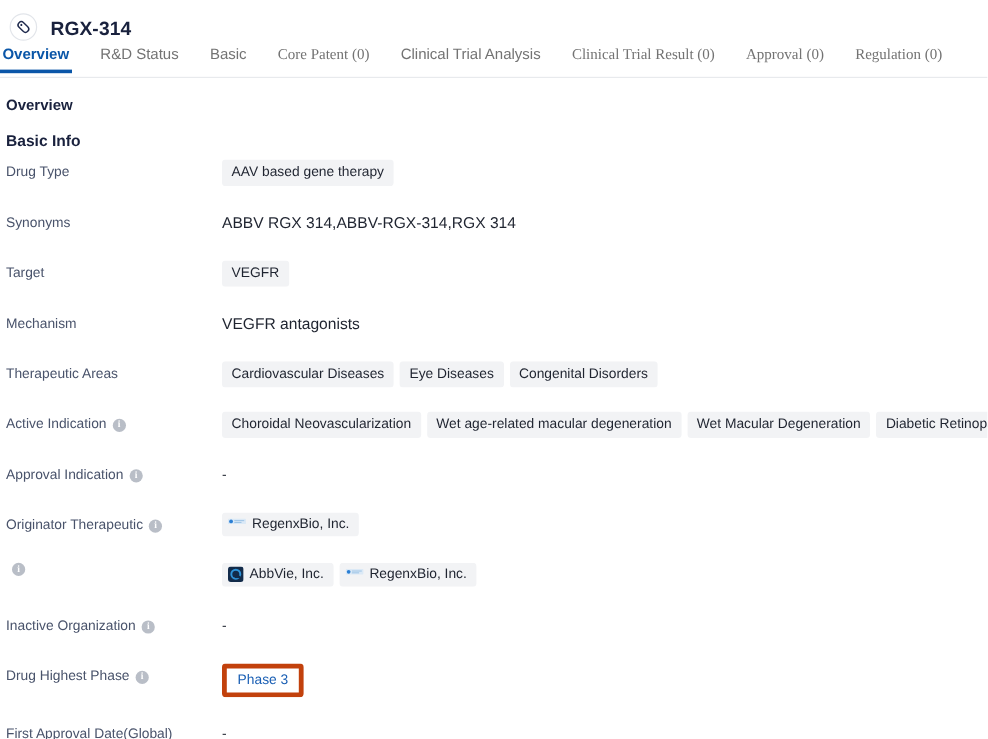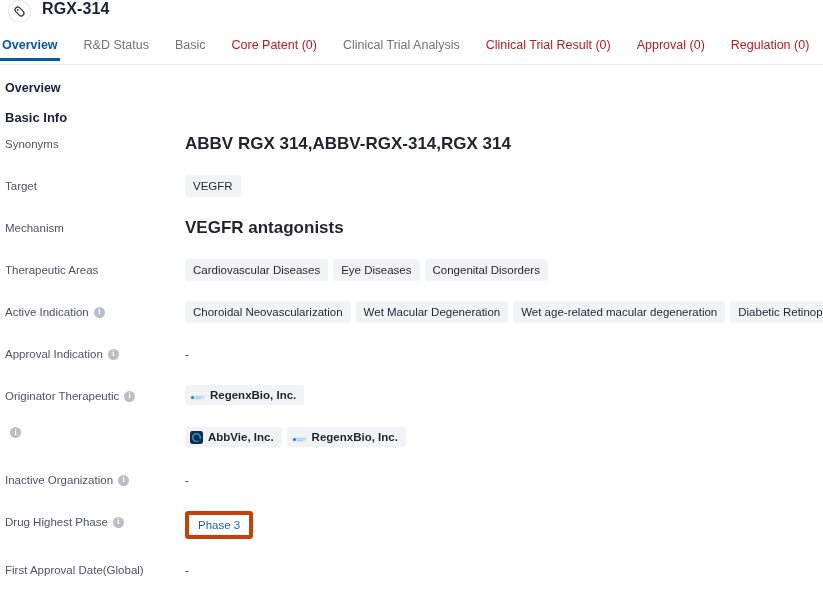--- a/index.html
+++ b/index.html
@@ -9,21 +9,21 @@
     width: 823px; height: 616px;
     overflow: hidden;
     background: #ffffff;
     font-family: "Liberation Sans", sans-serif;
     -webkit-font-smoothing: antialiased;
   }
   .page { position: relative; width: 823px; height: 616px; background: #fff; }
 
   
   .header {
-    display: flex; align-items: flex-start;
+    display: flex; align-items: flex-end;
     height: 34px; padding: 0 0 0 8px;
   }
   .drug-avatar {
     width: 23px; height: 23px; border-radius: 50%;
     border: 1px solid #e2e5ea;
     display: flex; align-items: center; justify-content: center;
     flex: 0 0 auto; background: #fff;
   }
   .drug-avatar svg { display: block; }
   .drug-title {
@@ -49,21 +49,21 @@
     white-space: nowrap;
     cursor: pointer;
   }
   .tab:first-child { margin-left: 2px; }
   .tab.active { color: #0a56a8; font-weight: bold; }
   .tab.active::after {
     content: "";
     position: absolute; left: -2px; right: -2px; bottom: -1px;
     height: 3px; background: #0a56a8;
   }
-  .tab.disabled { color: #b91c1c; cursor: default; }
+  .tab.disabled { color: #737373; cursor: default; font-family: Liberation Serif, serif; }
 
   
   .section-title {
     font-size: 12.5px; font-weight: bold; color: #19213d;
     padding: 16px 0 0 5px;
   }
   .subsection-title {
     font-size: 13px; font-weight: bold; color: #19213d;
     padding: 15px 0 0 5px;
   }
@@ -95,40 +95,38 @@
     cursor: pointer;
   }
   .row-value {
     flex: 1 1 auto;
     display: flex; flex-wrap: nowrap; align-items: center;
     gap: 5px;
     min-width: 0;
     overflow: hidden;
   }
   .plain-value {
-    font-size: 17px; color: #1f2430; line-height: 22px;
+    font-size: 13px; color: #1f2430; line-height: 22px;
     white-space: nowrap;
-    font-weight: bold;
   }
   .dash { font-size: 11.5px; color: #1f2430; line-height: 22px; }
 
   .tag {
     background: #f2f3f5;
     color: #1f2430;
     font-size: 11.5px;
     border-radius: 3px;
     padding: 4px 8px;
     line-height: 14px;
     white-space: nowrap;
     cursor: pointer;
   }
   .tag.org {
-    display: inline-flex; align-items: flex-end; gap: 5px;
+    display: inline-flex; align-items: flex-start; gap: 5px;
     padding: 3px 8px 3px 5px;
-    font-weight: bold;
   }
   .logo { flex: 0 0 auto; display: block; }
 
   .phase-badge {
     display: inline-block;
     border: 4px solid #c2410c;
     color: #1a5fb4;
     font-size: 11.5px;
     border-radius: 3px;
     padding: 3px 9px;
@@ -164,20 +162,28 @@
     <div class="tab disabled">Approval (0)</div>
     <div class="tab disabled">Regulation (0)</div>
   </div>
 
   <div class="section-title">Overview</div>
   <div class="subsection-title">Basic Info</div>
 
   <div class="rows" id="rows-container">
       <div class="row">
         <div class="row-label">
+          <span>Drug Type</span>
+        </div>
+        <div class="row-value">
+          <span class="tag">AAV based gene therapy</span>
+        </div>
+      </div>
+      <div class="row">
+        <div class="row-label">
           <span>Synonyms</span>
         </div>
         <div class="row-value">
           <span class="plain-value">ABBV RGX 314,ABBV-RGX-314,RGX 314</span>
         </div>
       </div>
       <div class="row">
         <div class="row-label">
           <span>Target</span>
         </div>
@@ -203,22 +209,22 @@
           <span class="tag">Congenital Disorders</span>
         </div>
       </div>
       <div class="row">
         <div class="row-label">
           <span>Active Indication</span>
           <span class="info-icon">i</span>
         </div>
         <div class="row-value">
           <span class="tag">Choroidal Neovascularization</span>
+          <span class="tag">Wet age-related macular degeneration</span>
           <span class="tag">Wet Macular Degeneration</span>
-          <span class="tag">Wet age-related macular degeneration</span>
           <span class="tag">Diabetic Retinopathy</span>
         </div>
       </div>
       <div class="row">
         <div class="row-label">
           <span>Approval Indication</span>
           <span class="info-icon">i</span>
         </div>
         <div class="row-value">
           <span class="dash">-</span>

